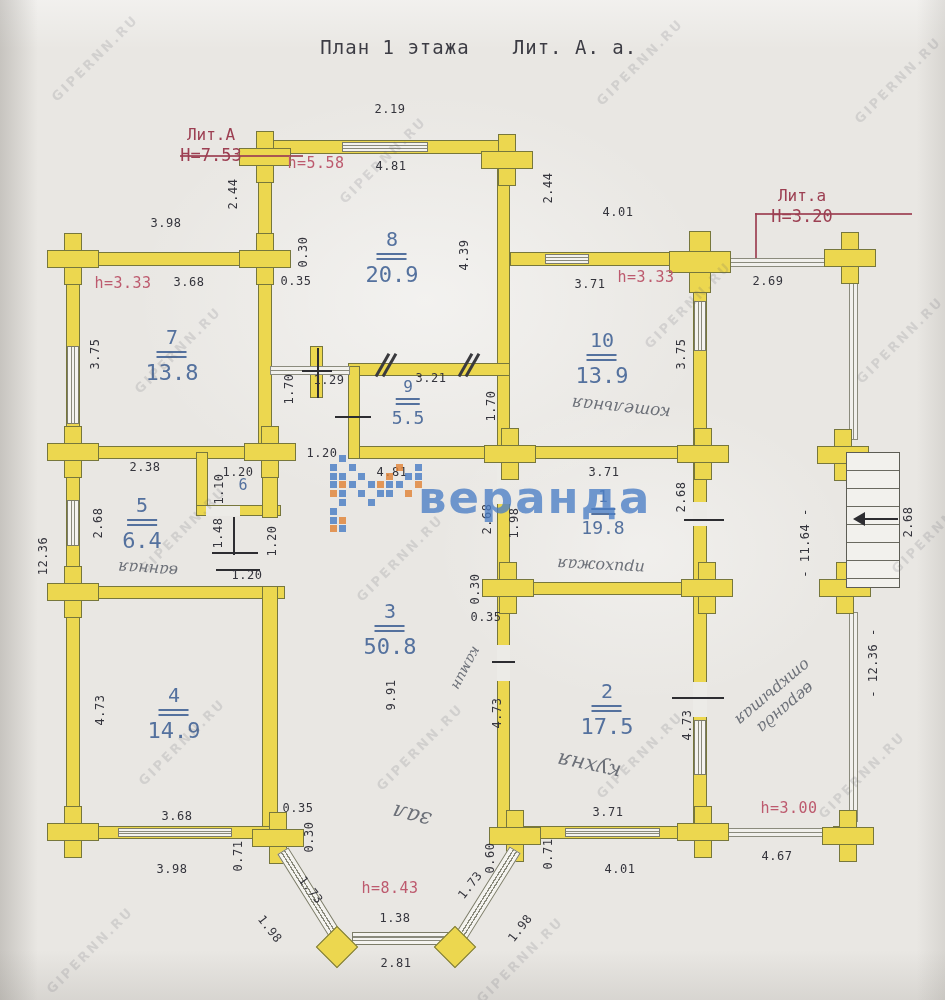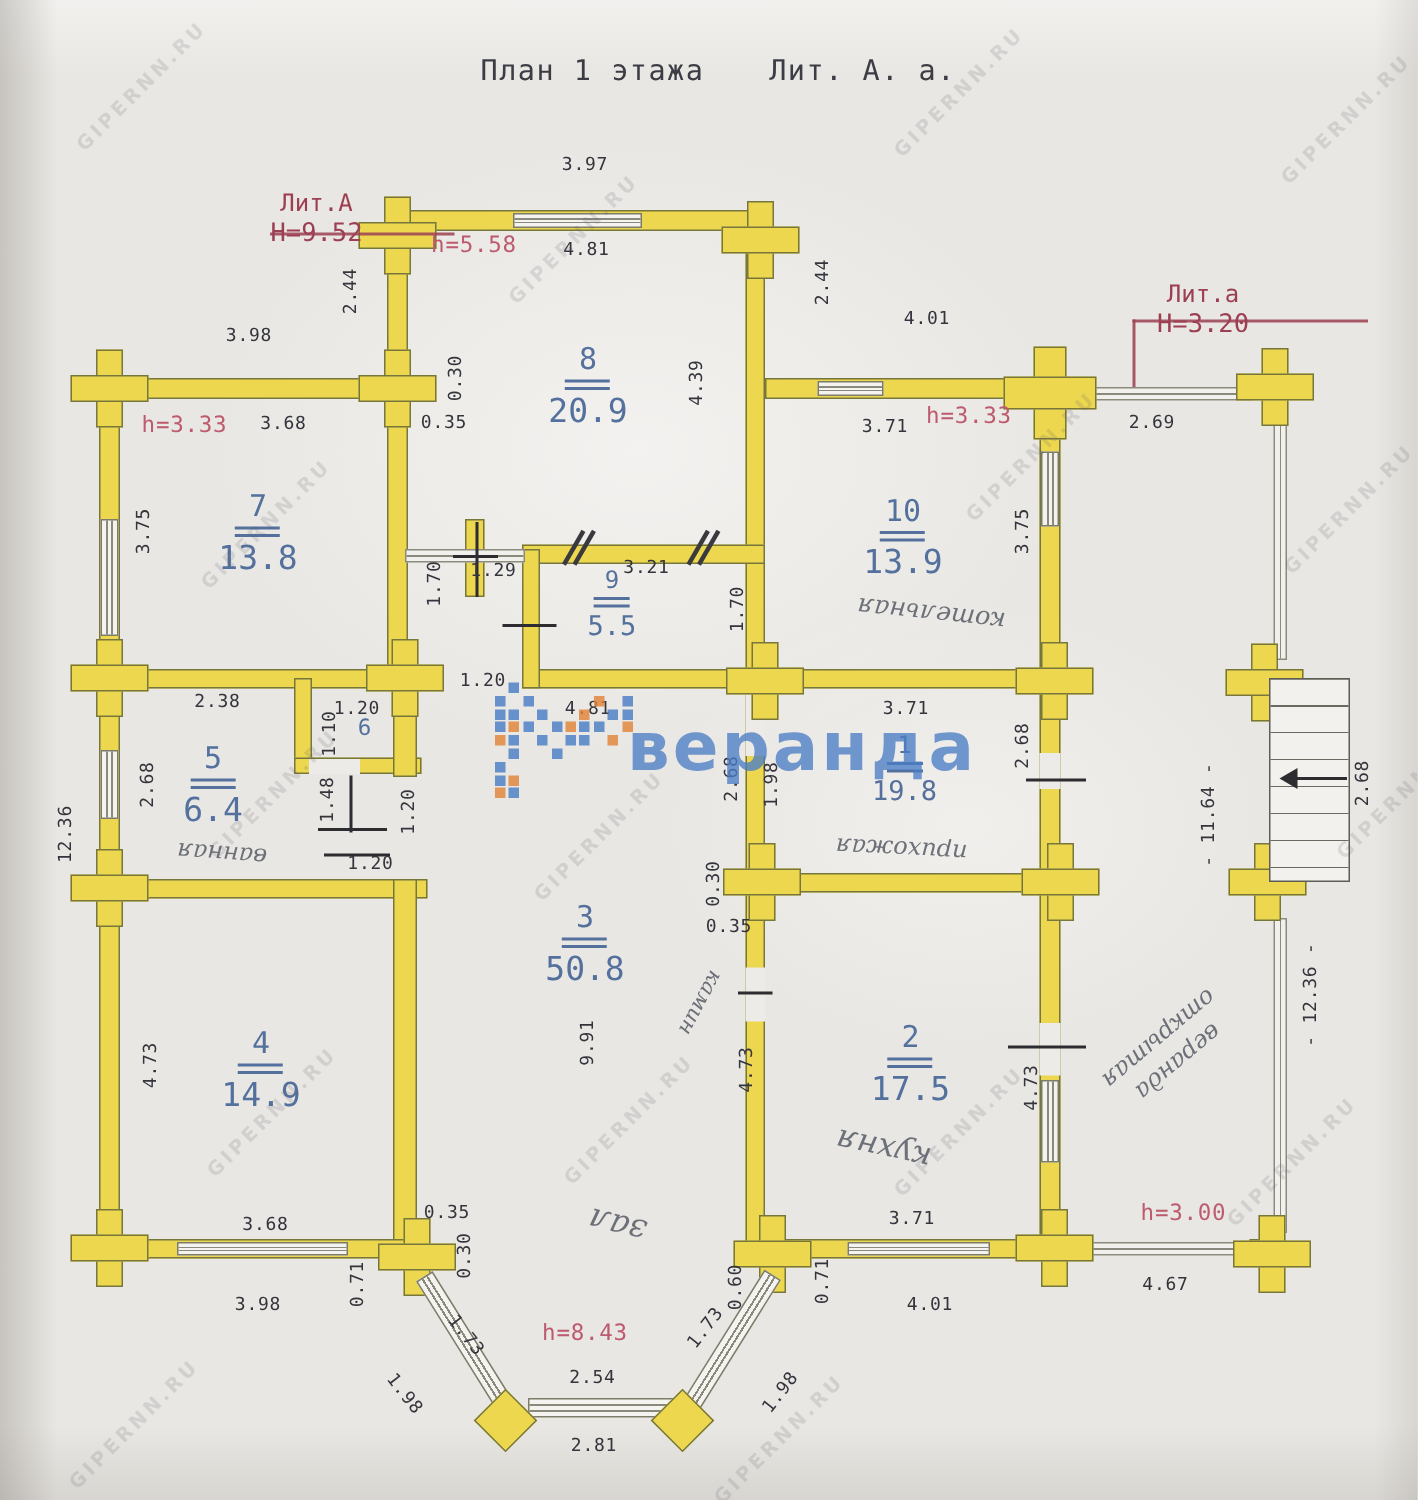--- a/index.html
+++ b/index.html
@@ -160,21 +160,21 @@
       <div class="abs mark" style="left: 684px; top: 519px; width: 40px; height: 2px;"></div>
       <div class="abs mark" style="left: 672px; top: 697px; width: 52px; height: 2px;"></div>
       <div class="abs mark" style="left: 492px; top: 661px; width: 23px; height: 2px;"></div>
       <div class="abs slash" style="left: 381px; top: 352px; width: 2.5px; height: 26px;"></div>
       <div class="abs slash" style="left: 388px; top: 352px; width: 2.5px; height: 26px;"></div>
       <div class="abs slash" style="left: 464px; top: 352px; width: 2.5px; height: 26px;"></div>
       <div class="abs slash" style="left: 471px; top: 352px; width: 2.5px; height: 26px;"></div>
       <div class="abs litline" style="left: 180px; top: 155px; width: 123px; height: 2px;"></div>
       <div class="abs litline" style="left: 755px; top: 213px; width: 157px; height: 2px;"></div>
       <div class="abs litline" style="left: 755px; top: 213px; width: 2px; height: 45px;"></div>
-      <div class="dim" style="position: absolute; left: 390px; top: 109px; transform: translate(-50%, -50%) rotate(0deg);">3.97</div>
+      <div class="dim" style="position: absolute; left: 390px; top: 109px; transform: translate(-50%, -50%) rotate(0deg);">2.19</div>
       <div class="dim" style="position: absolute; left: 391px; top: 166px; transform: translate(-50%, -50%) rotate(0deg);">4.81</div>
       <div class="dim" style="position: absolute; left: 233px; top: 194px; transform: translate(-50%, -50%) rotate(-90deg);">2.44</div>
       <div class="dim" style="position: absolute; left: 166px; top: 223px; transform: translate(-50%, -50%) rotate(0deg);">3.98</div>
       <div class="dim" style="position: absolute; left: 548px; top: 188px; transform: translate(-50%, -50%) rotate(-90deg);">2.44</div>
       <div class="dim" style="position: absolute; left: 618px; top: 212px; transform: translate(-50%, -50%) rotate(0deg);">4.01</div>
       <div class="dim" style="position: absolute; left: 590px; top: 284px; transform: translate(-50%, -50%) rotate(0deg);">3.71</div>
       <div class="dim" style="position: absolute; left: 768px; top: 281px; transform: translate(-50%, -50%) rotate(0deg);">2.69</div>
       <div class="dim" style="position: absolute; left: 189px; top: 282px; transform: translate(-50%, -50%) rotate(0deg);">3.68</div>
       <div class="dim" style="position: absolute; left: 303px; top: 252px; transform: translate(-50%, -50%) rotate(-90deg);">0.30</div>
       <div class="dim" style="position: absolute; left: 296px; top: 281px; transform: translate(-50%, -50%) rotate(0deg);">0.35</div>
@@ -208,37 +208,37 @@
       <div class="dim" style="position: absolute; left: 100px; top: 710px; transform: translate(-50%, -50%) rotate(-90deg);">4.73</div>
       <div class="dim" style="position: absolute; left: 497px; top: 713px; transform: translate(-50%, -50%) rotate(-90deg);">4.73</div>
       <div class="dim" style="position: absolute; left: 687px; top: 725px; transform: translate(-50%, -50%) rotate(-90deg);">4.73</div>
       <div class="dim" style="position: absolute; left: 177px; top: 816px; transform: translate(-50%, -50%) rotate(0deg);">3.68</div>
       <div class="dim" style="position: absolute; left: 172px; top: 869px; transform: translate(-50%, -50%) rotate(0deg);">3.98</div>
       <div class="dim" style="position: absolute; left: 298px; top: 808px; transform: translate(-50%, -50%) rotate(0deg);">0.35</div>
       <div class="dim" style="position: absolute; left: 309px; top: 837px; transform: translate(-50%, -50%) rotate(-90deg);">0.30</div>
       <div class="dim" style="position: absolute; left: 238px; top: 856px; transform: translate(-50%, -50%) rotate(-90deg);">0.71</div>
       <div class="dim" style="position: absolute; left: 311px; top: 890px; transform: translate(-50%, -50%) rotate(52deg);">1.73</div>
       <div class="dim" style="position: absolute; left: 270px; top: 929px; transform: translate(-50%, -50%) rotate(52deg);">1.98</div>
-      <div class="dim" style="position: absolute; left: 395px; top: 918px; transform: translate(-50%, -50%) rotate(0deg);">2.54</div>
+      <div class="dim" style="position: absolute; left: 395px; top: 918px; transform: translate(-50%, -50%) rotate(0deg);">1.38</div>
       <div class="dim" style="position: absolute; left: 396px; top: 963px; transform: translate(-50%, -50%) rotate(0deg);">2.81</div>
       <div class="dim" style="position: absolute; left: 470px; top: 885px; transform: translate(-50%, -50%) rotate(-52deg);">1.73</div>
       <div class="dim" style="position: absolute; left: 520px; top: 928px; transform: translate(-50%, -50%) rotate(-52deg);">1.98</div>
       <div class="dim" style="position: absolute; left: 490px; top: 858px; transform: translate(-50%, -50%) rotate(-90deg);">0.60</div>
       <div class="dim" style="position: absolute; left: 548px; top: 854px; transform: translate(-50%, -50%) rotate(-90deg);">0.71</div>
       <div class="dim" style="position: absolute; left: 608px; top: 812px; transform: translate(-50%, -50%) rotate(0deg);">3.71</div>
       <div class="dim" style="position: absolute; left: 620px; top: 869px; transform: translate(-50%, -50%) rotate(0deg);">4.01</div>
       <div class="dim" style="position: absolute; left: 777px; top: 856px; transform: translate(-50%, -50%) rotate(0deg);">4.67</div>
       <div class="hgt" style="position: absolute; left: 316px; top: 163px; transform: translate(-50%, -50%) rotate(0deg);">h=5.58</div>
       <div class="hgt" style="position: absolute; left: 123px; top: 283px; transform: translate(-50%, -50%) rotate(0deg);">h=3.33</div>
       <div class="hgt" style="position: absolute; left: 646px; top: 277px; transform: translate(-50%, -50%) rotate(0deg);">h=3.33</div>
       <div class="hgt" style="position: absolute; left: 390px; top: 888px; transform: translate(-50%, -50%) rotate(0deg);">h=8.43</div>
       <div class="hgt" style="position: absolute; left: 789px; top: 808px; transform: translate(-50%, -50%) rotate(0deg);">h=3.00</div>
       <div class="lit" style="position: absolute; left: 211px; top: 146px; transform: translate(-50%, -50%);">
         <div class="l1">Лит.А</div>
-                 <div class="l2">H=9.52</div>
+                 <div class="l2">H=7.53</div>
       </div>
       <div class="lit" style="position: absolute; left: 802px; top: 207px; transform: translate(-50%, -50%);">
         <div class="l1">Лит.а</div>
                  <div class="l2">H=3.20</div>
       </div>
       <div class="room" style="position: absolute; left: 392px; top: 227px;">
         <div style="font-size:20px">8</div>
         <div class="rl" style="width:30px"></div>
                    <div style="font-size:22px">20.9</div>
       </div>

